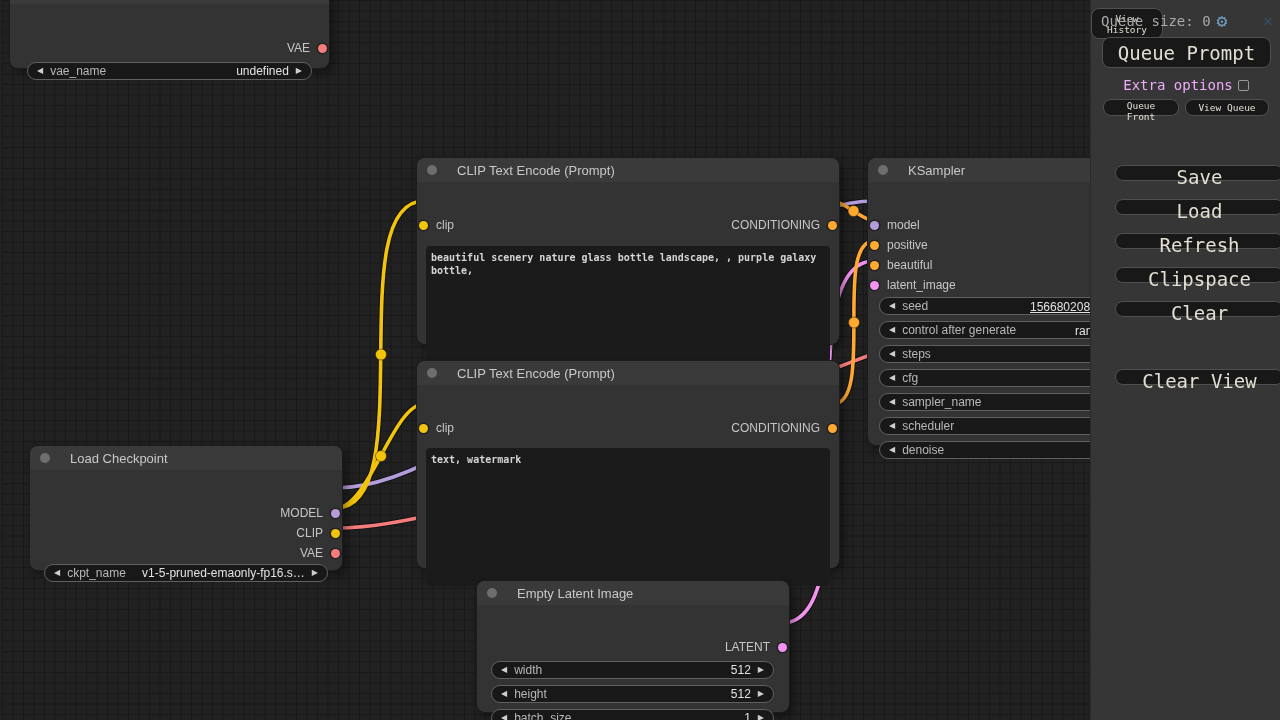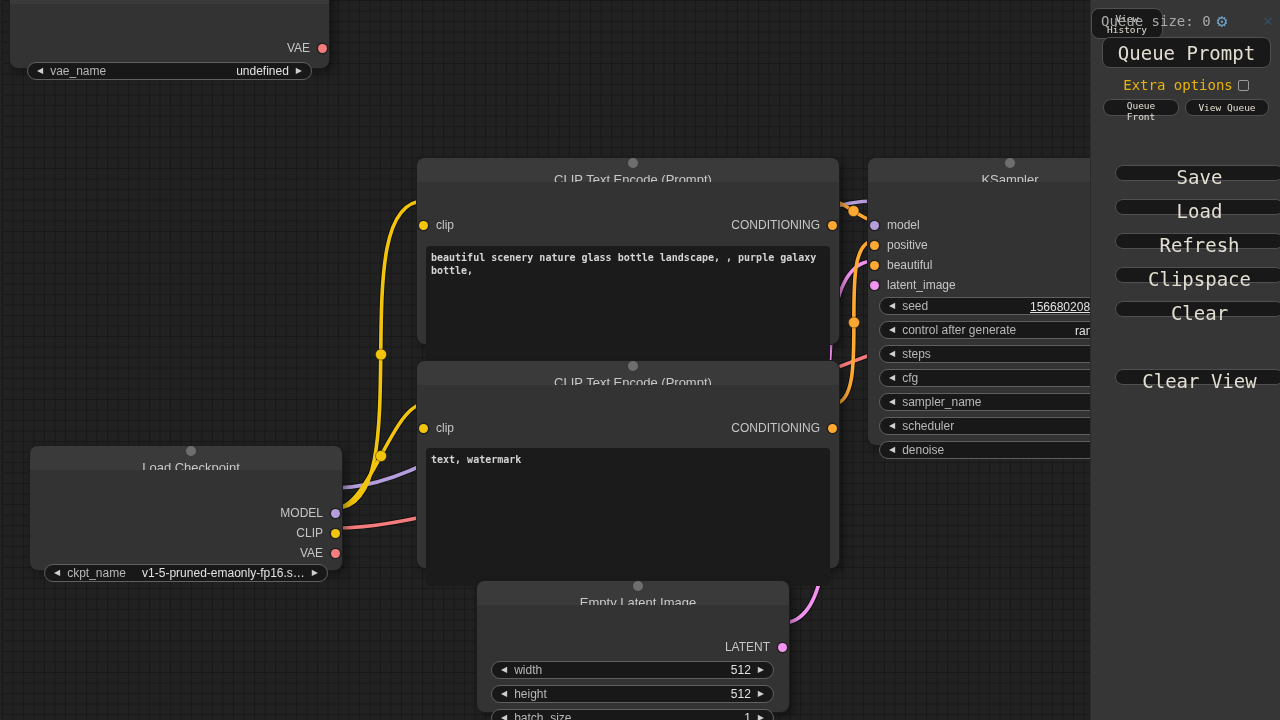--- a/index.html
+++ b/index.html
@@ -12,22 +12,22 @@
     background-image:
       linear-gradient(#191919 1px, transparent 1px),
       linear-gradient(90deg, #191919 1px, transparent 1px);
     background-size:10.5px 10.5px; }
   svg.links { position:absolute; left:0; top:0; z-index:1; }
 
   
   .node { position:absolute; z-index:2; border-radius:8px;
           background:#333333; box-shadow:0 0 0 1px #1c1c1c, 4px 4px 10px rgba(0,0,0,.45); }
   .node-title { height:24px; background:#3a3a3a; border-radius:8px 8px 0 0;
-          display:flex; align-items:center; gap:4px; padding-left:10px;
-          color:#c8c8c8; font-size:13px; white-space:nowrap; overflow:hidden;flex-direction:column; }
+          display:flex; align-items:center; gap:20px; padding-left:10px;
+          color:#c8c8c8; font-size:13px; white-space:nowrap; overflow:hidden; }
   .tdot { width:10px; height:10px; border-radius:50%; background:#6e6e6e; flex:0 0 auto; }
   .node-body { position:relative; height:calc(100% - 24px); }
 
   .port { position:absolute; height:14px; display:flex; align-items:center; gap:8px; }
   .port.in  { left:2px; }
   .port.out { right:2px; flex-direction:row; }
   .pdot { width:9px; height:9px; border-radius:50%; box-shadow:0 0 0 1.5px rgba(0,0,0,.35); flex:0 0 auto; }
   .plabel { color:#c6c6c6; font-size:12px; white-space:nowrap; }
 
   .c-model { background:#b39ddb; } .c-clip { background:#f2c50c; }
@@ -51,21 +51,21 @@
     background:#363636; border-left:1px solid #2b2b2b;
     font-family:"DejaVu Sans Mono", monospace; color:#d0d0d0; }
   .queue-row { position:absolute; left:10px; top:11px; width:172px; display:flex; align-items:center; }
   .queue-label { font-size:14px; color:#a9a9a9; }
   .gear { margin-left:6px; font-size:18px; color:#70a2c6; cursor:pointer; line-height:18px; }
   .close-x { margin-left:auto; font-size:16px; font-weight:bold; color:#35506b; cursor:pointer; }
   .btn { background:#181818; border:1px solid #505050; border-radius:8px; color:#e3ded2;
     font-family:"DejaVu Sans Mono", monospace; cursor:pointer; display:block; }
   .queue-prompt { position:absolute; left:11px; top:37px; width:169px; height:31px; font-size:19px; }
   .extra-row { position:absolute; left:0; top:77px; width:190px; display:flex;
-    justify-content:center; align-items:center; gap:5px; font-size:14px; color:#eab308; }
+    justify-content:center; align-items:center; gap:5px; font-size:14px; color:#f0abfc; }
   .chk { width:11px; height:11px; border:1px solid #9a9a9a; border-radius:2px; background:#363636; }
   .small-btn { position:absolute; height:17px; font-size:9.5px; padding:0 6px; }
   .qf { left:12px; top:99px; width:76px; }
   .vq { left:94px; top:99px; width:84px; }
   .vh { left:60px; top:119px; width:72px; height:31px; font-size:9.5px; line-height:11px;margin-top:8px; }
   .action { position:absolute; left:24px; width:169px; height:16px; font-size:19px; }
 </style>
 </head>
 <body>
 

